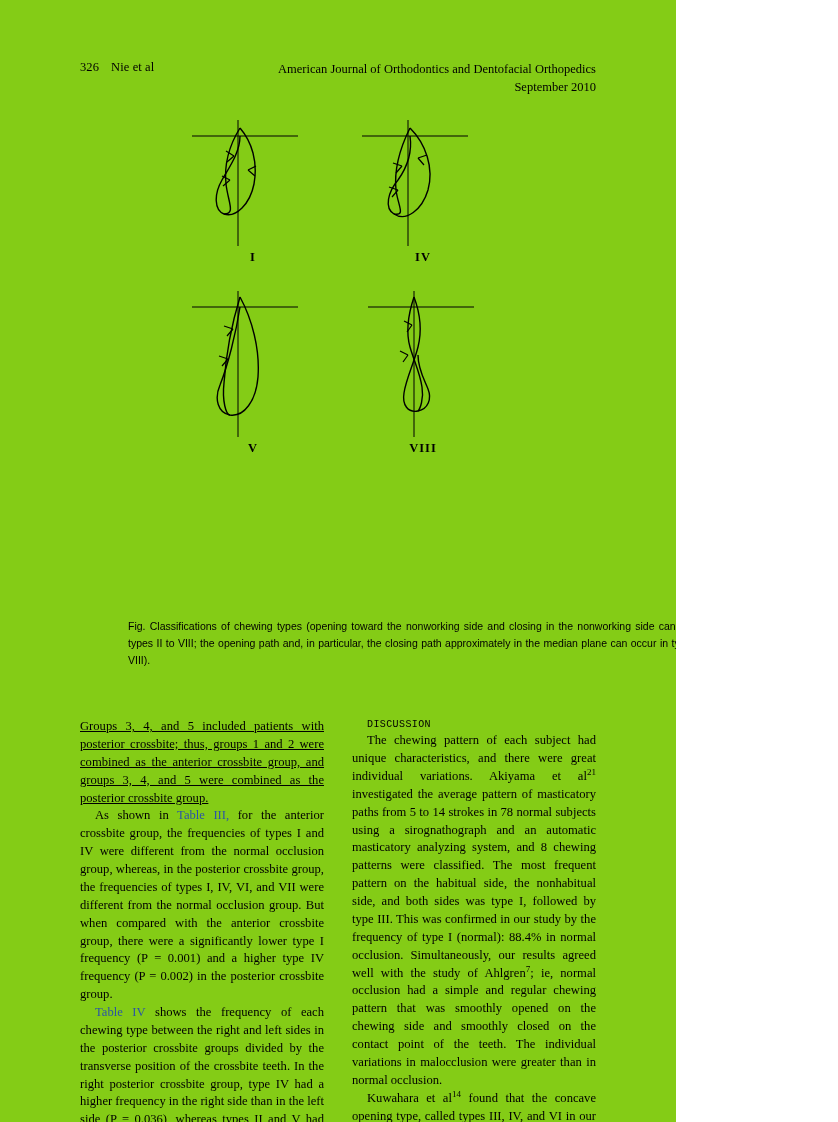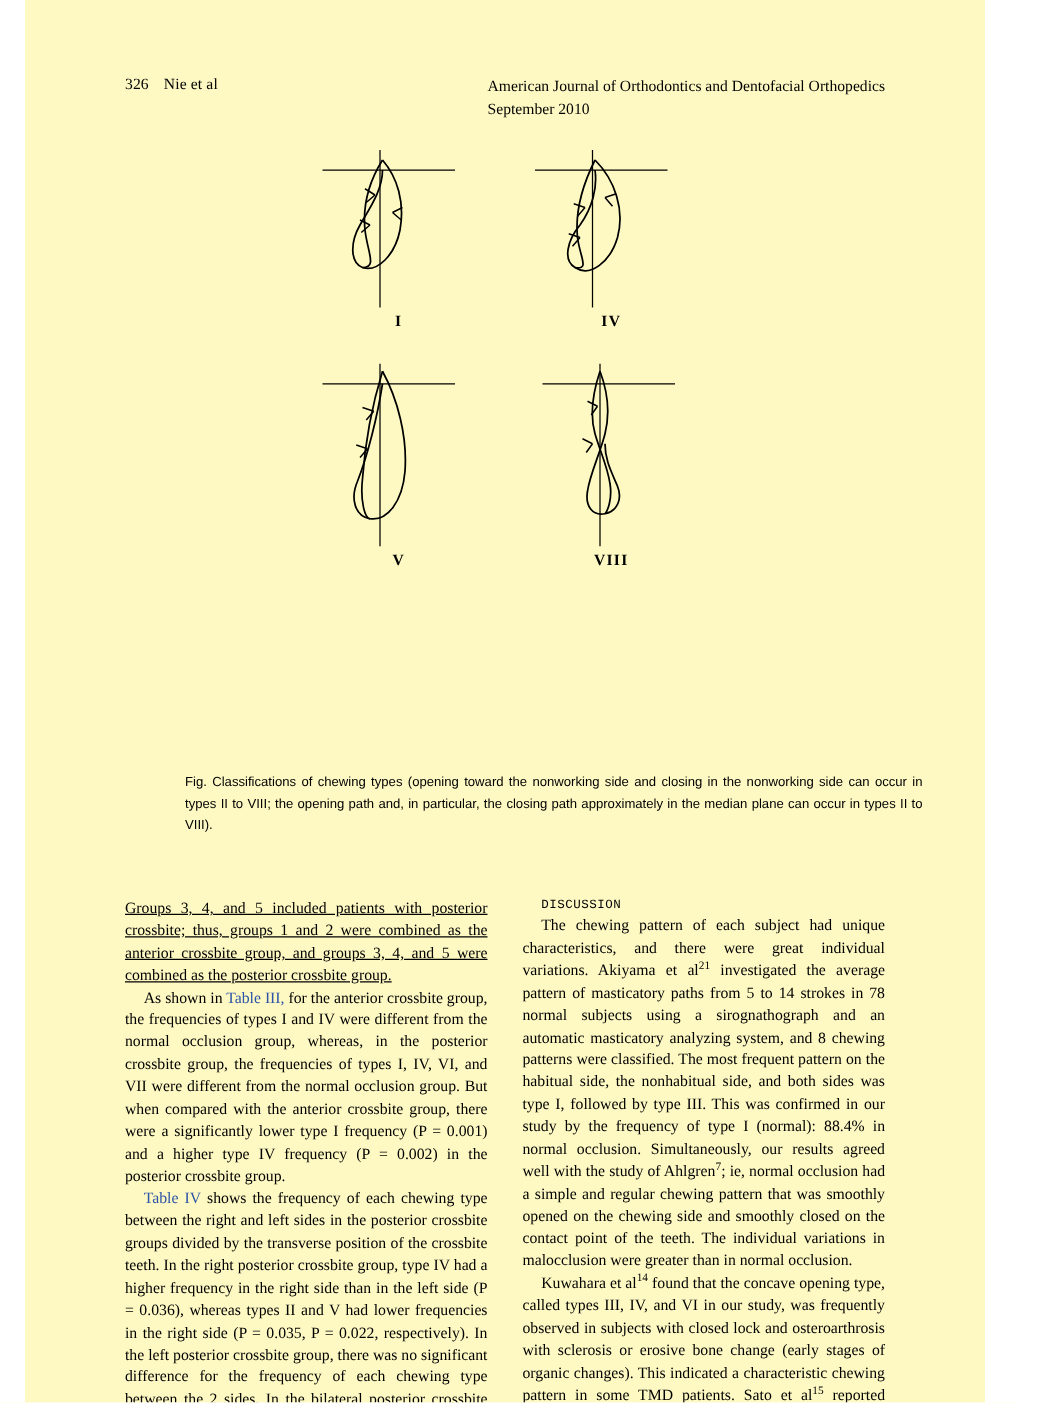--- a/index.html
+++ b/index.html
@@ -2,28 +2,27 @@
 <html><head>
 <meta charset="utf-8">
 <style>
   html, body {
     margin: 0;
     padding: 0;
     background: #ffffff;
   }
   .page {
     position: relative;
-    width: 768px;
+    width: 676px;
     height: 1122px;
-    background: #fef9c3;
+    background: #84cc16;
     font-family: "Liberation Serif", serif;
     color: #000000;
     box-sizing: border-box;
     overflow: hidden;
-    margin-left: 20px;
   }
 
   
   .running-head {
     position: absolute;
     top: 60px;
     left: 80px;
     right: 80px;
     height: 40px;
   }
@@ -34,20 +33,21 @@
     font-size: 12.5px;
     letter-spacing: 0.1px;
   }
   .rh-page-num {
     margin-right: 12px;
   }
   .rh-right {
     position: absolute;
     right: 0;
     top: 0;
+    text-align: right;
     font-size: 12.5px;
     line-height: 1.45;
   }
 
   
   .figure-area {
     position: absolute;
     top: 118px;
     left: 80px;
     right: 80px;

